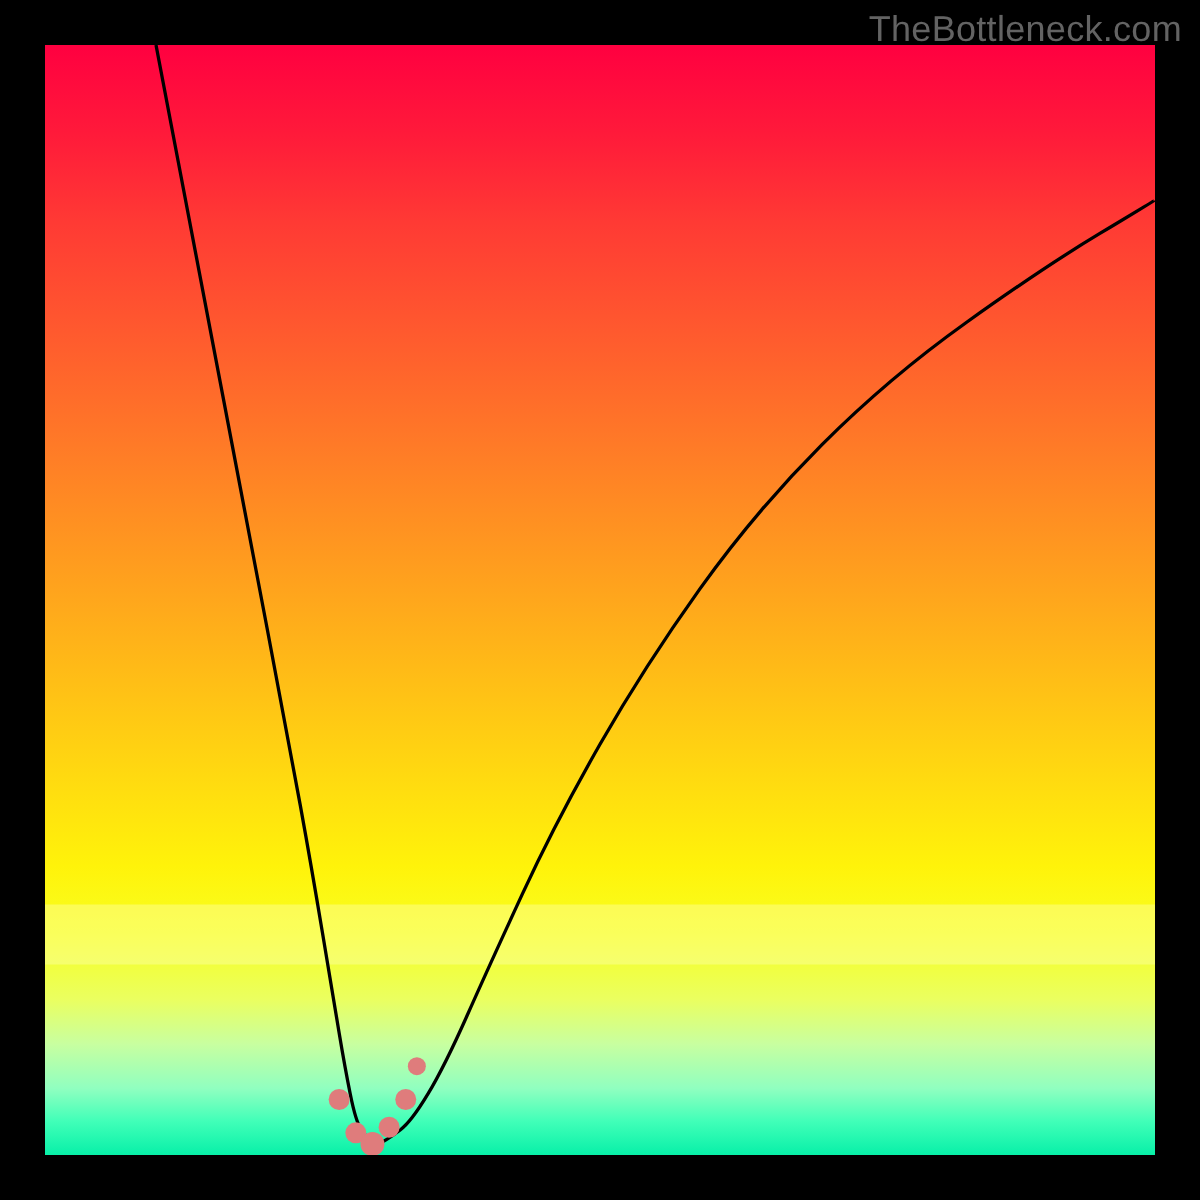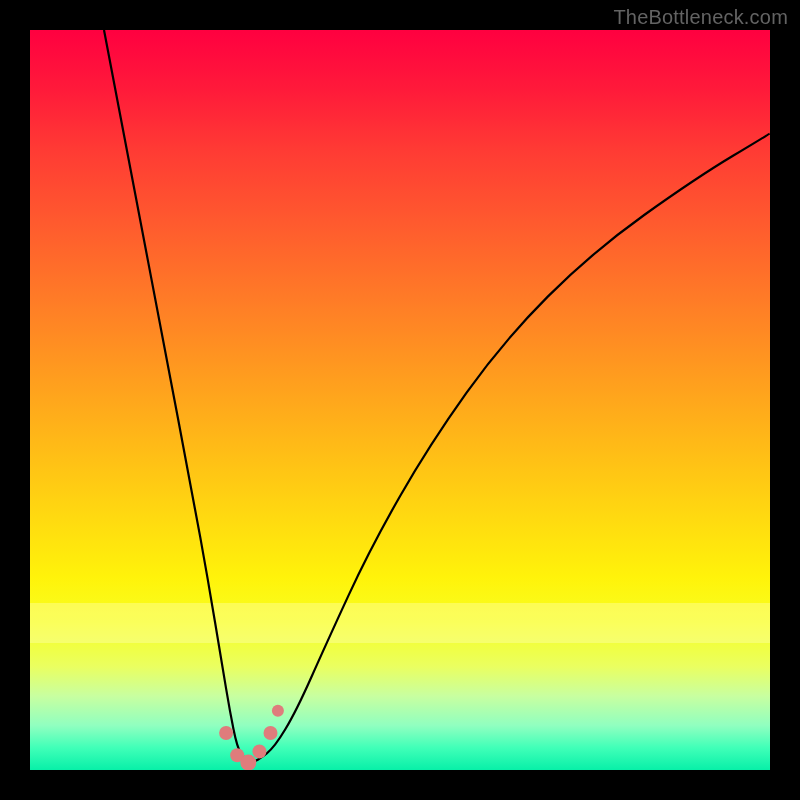--- a/index.html
+++ b/index.html
@@ -15,21 +15,21 @@
     position: relative;
     width: 800px;
     height: 800px;
     background: #000;
   }
   .watermark {
     position: absolute;
     top: 6px;
     right: 12px;
     color: #636363;
-    font-size: 20px;
+    font-size: 24px;
     font-weight: 400;
     letter-spacing: 0.2px;
     z-index: 50;
   }
   .plot-outer {
     position: absolute;
     left: 30px;
     top: 30px;
     width: 740px;
     height: 740px;

